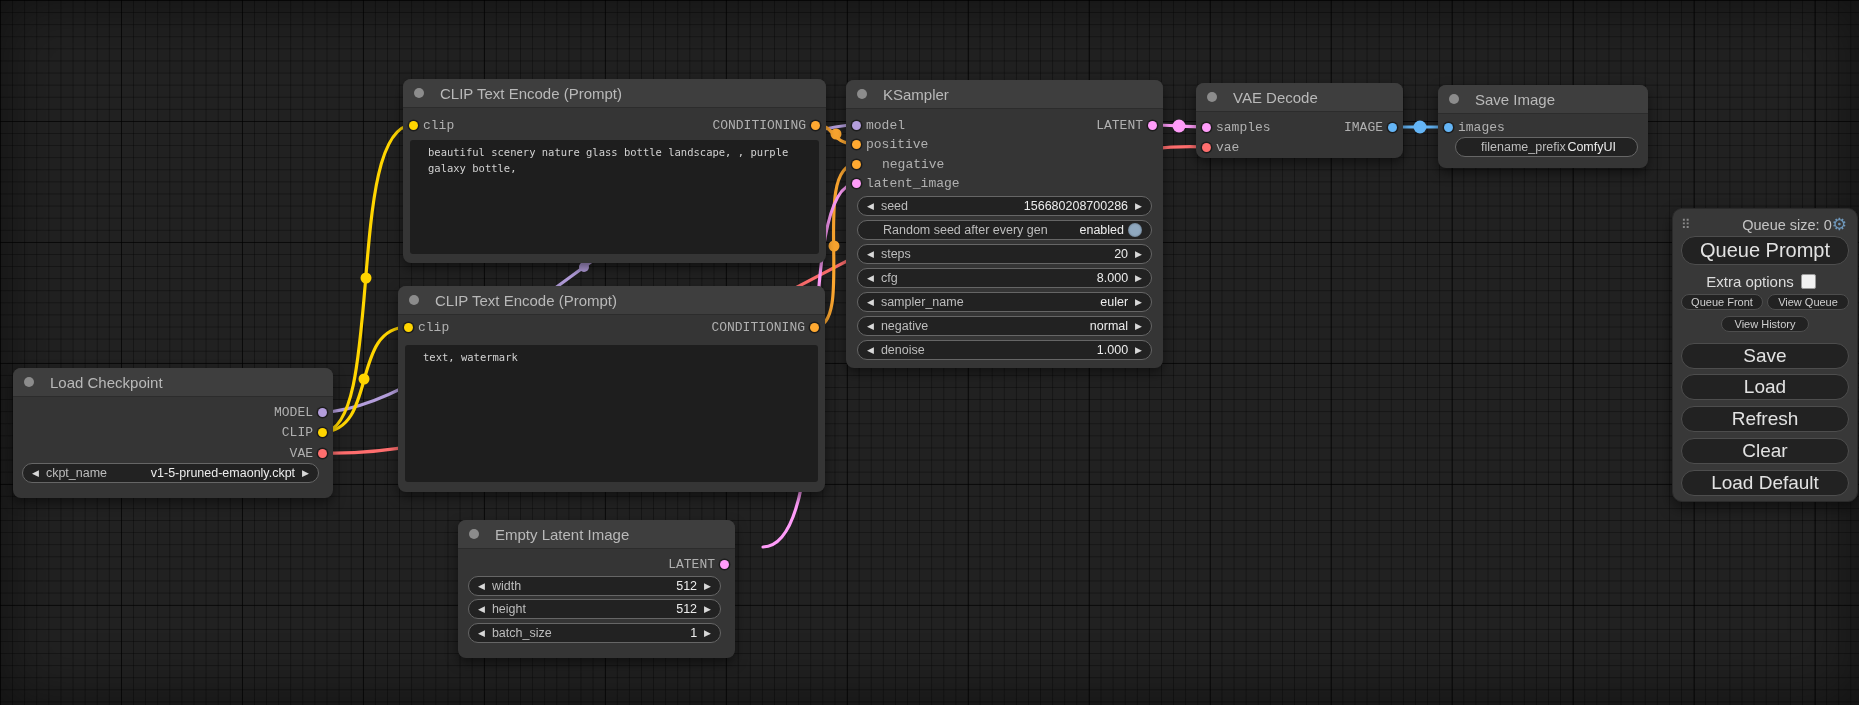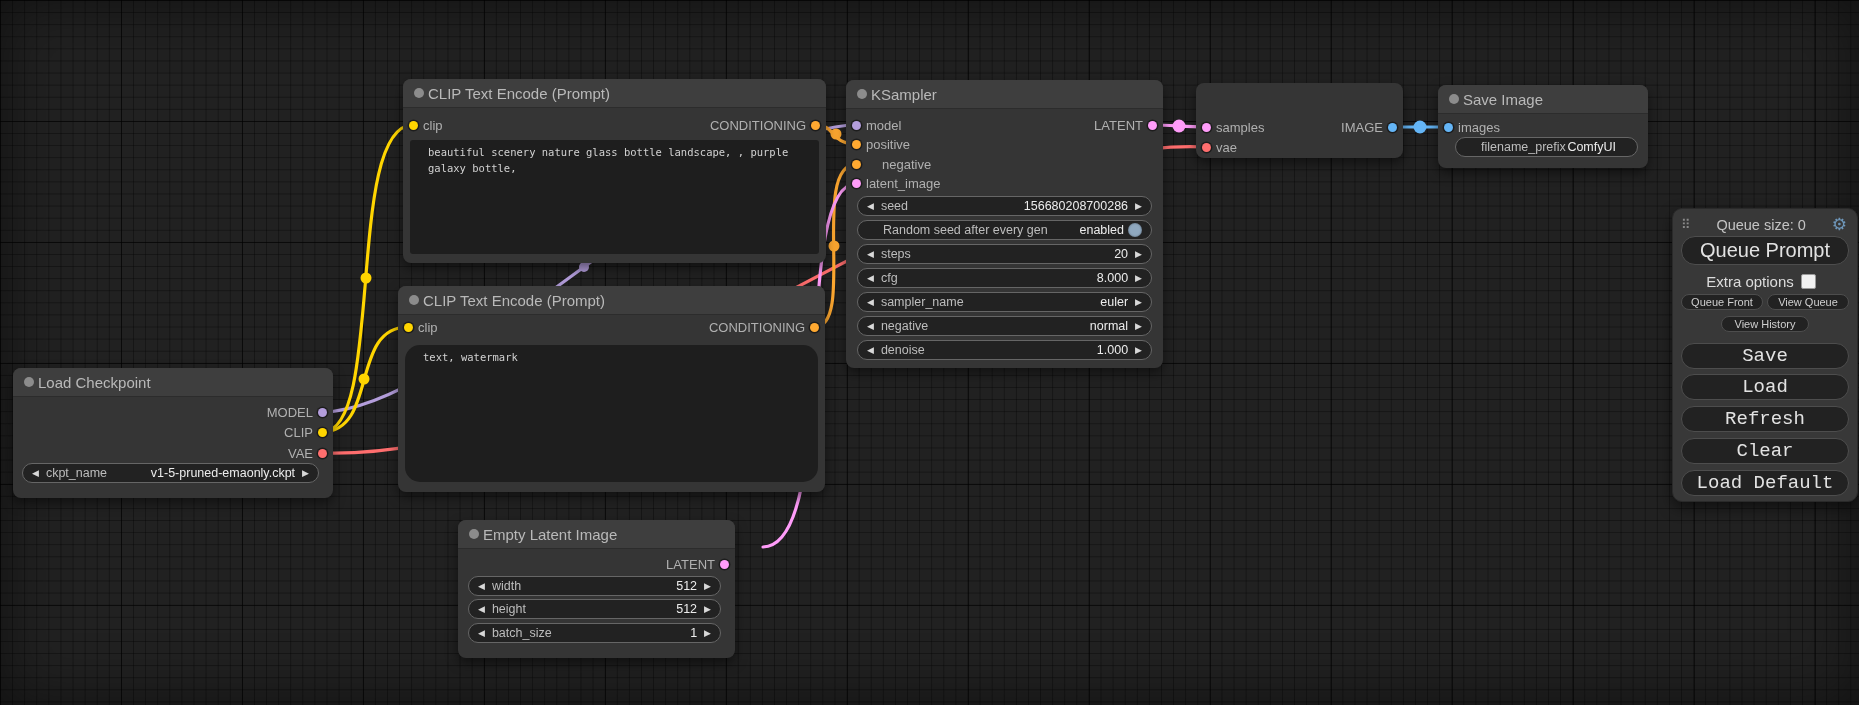--- a/index.html
+++ b/index.html
@@ -23,24 +23,24 @@
   #wires{position:absolute;left:0;top:0;z-index:1;}
   #wires path{fill:none;stroke-width:3.2px;stroke-linecap:round;}
 
   .node{
     position:absolute;z-index:2;background:#353535;border-radius:8px;
     box-shadow:0 5px 12px rgba(0,0,0,.5);color:#b5b5b5;
   }
   .node-title{
     height:28px;background:#3e3e3e;border-radius:8px 8px 0 0;
     border-bottom:1px solid #2c2c2c;display:flex;align-items:center;
-    padding:0 11px;gap:4px;font-size:15px;color:#b9b9b9;white-space:nowrap;
+    padding:0 11px;gap:16px;font-size:15px;color:#b9b9b9;white-space:nowrap;
   }
   .title-dot{width:10px;height:10px;border-radius:50%;background:#8c8c8c;flex:0 0 auto;}
-  .slot{position:absolute;height:18px;display:flex;align-items:center;font-size:13px;color:#b0b0b0;white-space:nowrap;}
+  .slot{position:absolute;height:18px;display:flex;align-items:center;font-size:13px;color:#b0b0b0;white-space:nowrap;font-family:Liberation Mono, monospace;}
   .slot.in{left:0;padding-left:20px;}
   .slot.out{right:0;padding-right:20px;}
   .dot{width:9px;height:9px;border-radius:50%;position:absolute;top:4.5px;box-shadow:0 0 0 1.5px rgba(0,0,0,.45);}
   .slot.in .dot{left:6px;}
   .slot.out .dot{right:6px;}
   .c-model{background:var(--c-model);} .c-clip{background:var(--c-clip);}
   .c-vae{background:var(--c-vae);} .c-conditioning{background:var(--c-conditioning);}
   .c-latent{background:var(--c-latent);} .c-image{background:var(--c-image);}
 
   .pill{
@@ -62,33 +62,33 @@
   }
 
   
   #queue-panel{
     position:absolute;left:1672px;top:208px;width:186px;height:294px;z-index:3;
     background:#383838;border:1px solid #2a2a2a;border-radius:10px;
     box-shadow:0 6px 14px rgba(0,0,0,.5);color:#d6d6d6;box-sizing:border-box;
   }
   .qp-header{display:flex;align-items:center;padding:7px 10px 0 8px;}
   .qp-handle{color:#8a8a8a;font-size:13px;cursor:grab;}
-  .qp-size{flex:1;text-align:center;font-size:14.5px;color:#c3c3c3;}
+  .qp-size{flex:1;text-align:right;font-size:14.5px;color:#c3c3c3;}
   .qp-gear{color:var(--c-gear);font-size:17px;cursor:pointer;line-height:1;}
   .btn{
     background:#222;border:1px solid #4d4d4d;border-radius:13px;color:#e2e2e2;
     display:flex;align-items:center;justify-content:center;cursor:pointer;box-sizing:border-box;
   }
   .qp-main{position:absolute;left:8px;right:8px;top:27px;height:29px;font-size:20px;border-radius:14px;}
   .qp-extra{position:absolute;left:0;right:8px;top:64px;display:flex;align-items:center;justify-content:center;gap:7px;font-size:15px;color:#dcdcdc;}
   .qp-check{width:13px;height:13px;background:#f2f2f2;border:1px solid #9a9a9a;border-radius:2px;}
   .qp-smallrow{position:absolute;left:8px;right:8px;top:85px;display:flex;gap:4px;}
   .btn.small{height:16px;font-size:11px;border-radius:9px;flex:1;color:#cfcfcf;}
   .qp-history{position:absolute;left:48px;right:48px;top:107px;height:16px;font-size:11px;border-radius:9px;color:#cfcfcf;}
-  .btn.big{position:absolute;left:8px;right:8px;height:26px;font-size:19px;border-radius:13px;font-family:Liberation Mono, monospace;}
+  .btn.big{position:absolute;left:8px;right:8px;height:26px;font-size:19px;border-radius:13px;}
 </style>
 </head>
 <body>
 
 <div id="canvas">
 
   <svg id="wires" width="1859" height="705">
     <path style="stroke:var(--c-model)" d="M323,412 C460,408 700,128 856,125"></path>
     <path style="stroke:var(--c-clip)" d="M323,432 C385,430 345,125 413,125"></path>
     <path style="stroke:var(--c-clip)" d="M323,432 C378,430 350,327 408,327"></path>
@@ -154,21 +154,21 @@
       <span>CLIP Text Encode (Prompt)</span>
     </div>
     <div class="slot in" style="top:32px;">
       <span class="dot c-clip"></span>
         <span>clip</span>
     </div>
     <div class="slot out" style="top:32px;">
       <span>CONDITIONING</span>
         <span class="dot c-conditioning"></span>
     </div>
-    <div class="prompt" style="left:7px;top:59px;width:413px;height:137px;border-radius:15px;">text, watermark</div>
+    <div class="prompt" style="left:7px;top:59px;width:413px;height:137px;">text, watermark</div>
   </div>
 
   <div class="node" style="left:458px;top:520px;width:277px;height:138px;">
     <div class="node-title">
       <span class="title-dot"></span>
       <span>Empty Latent Image</span>
     </div>
     <div class="slot out" style="top:35px;">
       <span>LATENT</span>
         <span class="dot c-latent"></span>
@@ -255,20 +255,24 @@
     </div>
     <div class="pill" style="left:11px;right:11px;top:260px;">
       <span class="arrow">◀</span>
       <span class="wlabel">denoise</span>
       <span class="wvalue">1.000</span>
       <span class="arrow">▶</span>
     </div>
   </div>
 
   <div class="node" style="left:1196px;top:83px;width:207px;height:75px;">
+    <div class="node-title">
+      <span class="title-dot"></span>
+      <span>VAE Decode</span>
+    </div>
     <div class="slot in" style="top:35px;">
       <span class="dot c-latent"></span>
         <span>samples</span>
     </div>
     <div class="slot out" style="top:35px;">
       <span>IMAGE</span>
         <span class="dot c-image"></span>
     </div>
     <div class="slot in" style="top:55px;">
       <span class="dot c-vae"></span>

